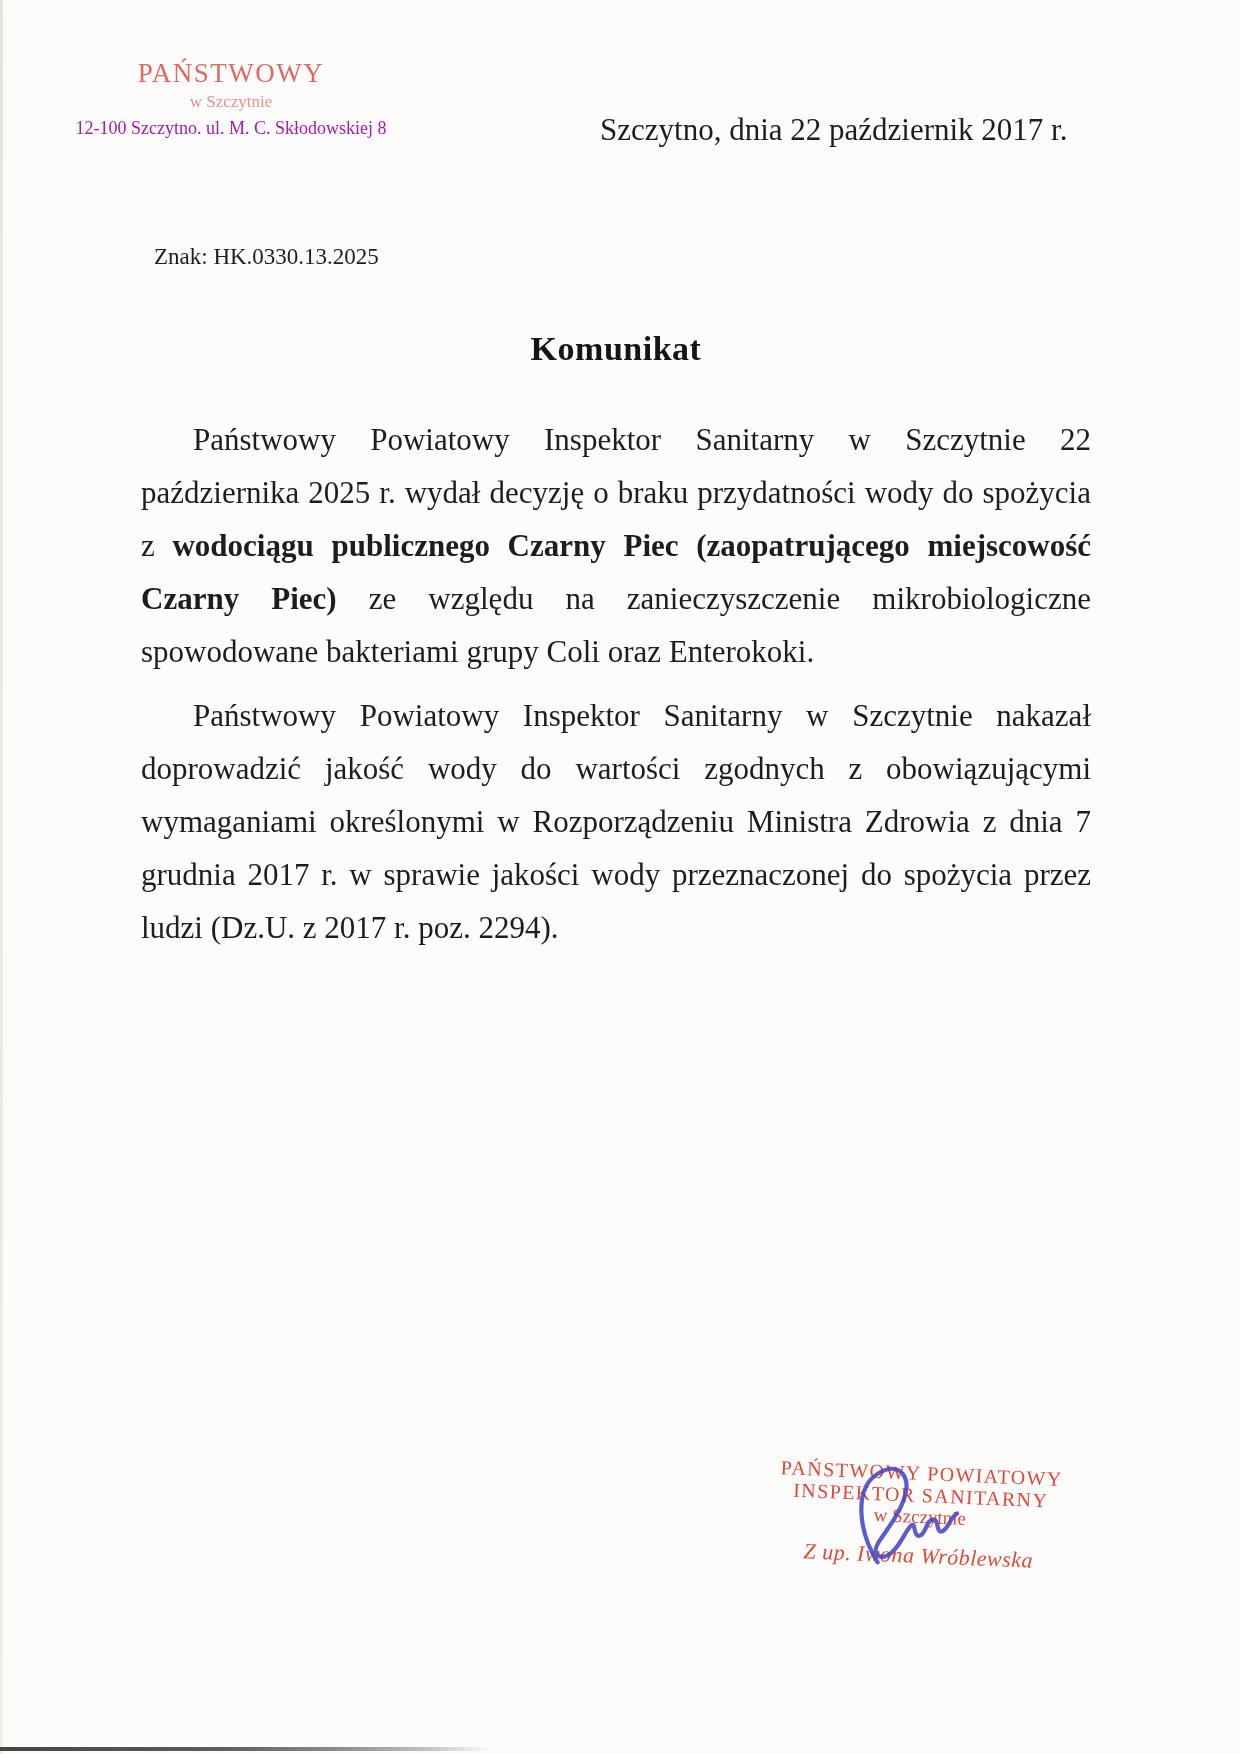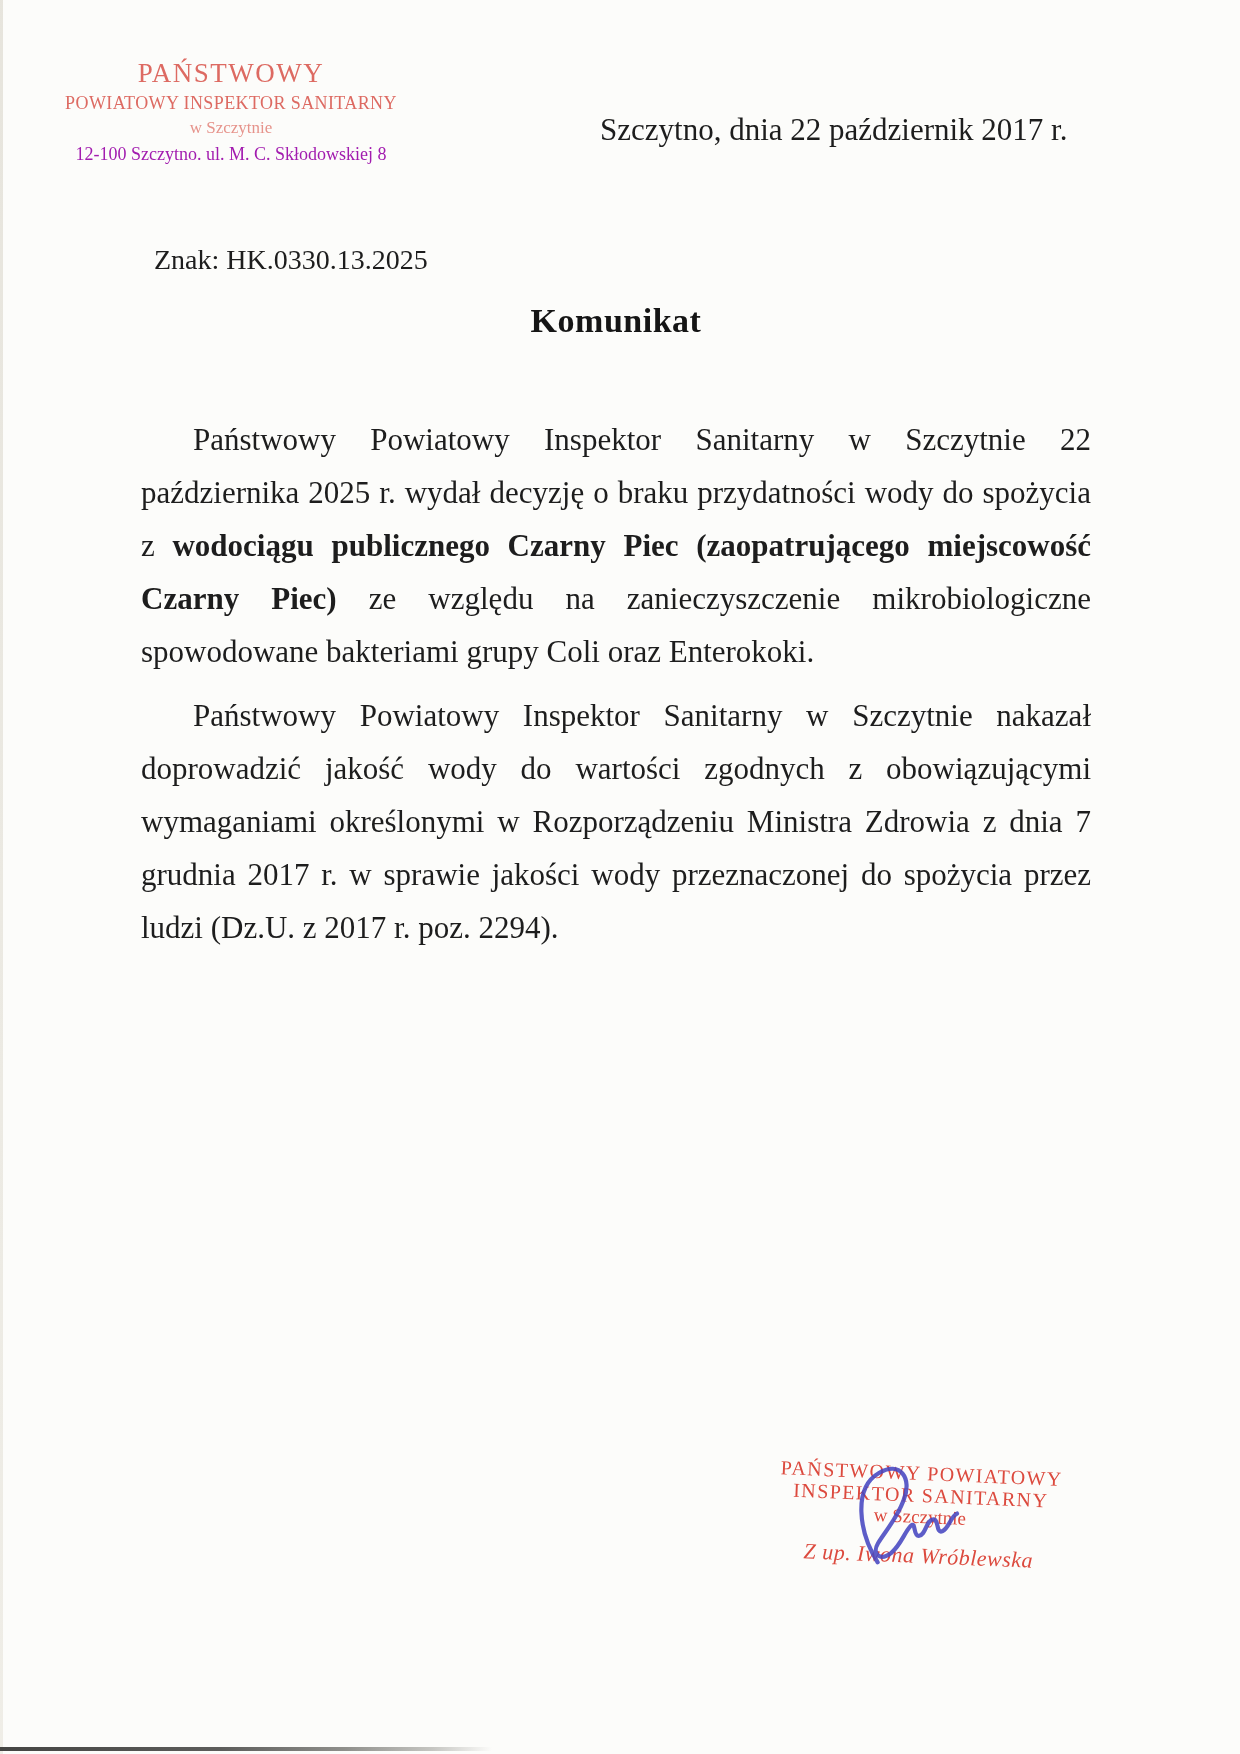--- a/index.html
+++ b/index.html
@@ -20,23 +20,23 @@
   
   .letterhead{position:absolute;left:36px;top:56px;width:390px;text-align:center;
     color:#dd6a62;line-height:1;}
   .lh1{font-size:27px;letter-spacing:1.5px;line-height:34px;}
   .lh2{font-size:18px;letter-spacing:.4px;line-height:26px;}
   .lh3{font-size:17px;line-height:24px;color:#e6938b;}
   .lh4{font-size:18px;line-height:28px;color:#a21caf;}
   
   .dateline{position:absolute;left:600px;top:112px;font-size:31px;}
   
-  .reference{position:absolute;left:154px;top:244px;font-size:28px;}
+  .reference{position:absolute;left:154px;top:244px;font-size:23px;}
   
-  .title{position:absolute;left:130px;top:302px;width:972px;text-align:center;
+  .title{position:absolute;left:130px;top:330px;width:972px;text-align:center;
     font-size:34px;font-weight:bold;letter-spacing:.5px;color:#151515;}
   
   .body{position:absolute;left:130px;top:402px;width:972px;
     font-size:31px;line-height:53px;text-align:justify;}
   .body p{margin:11px;}
   .body p.ind-lg{text-indent:52px;}
   .body p.ind-md{text-indent:40px;}
   .body p.ind-sm{text-indent:6px;}
   .body .b{font-weight:bold;}
   
@@ -52,21 +52,20 @@
 </style>
 </head>
 <body>
 
 <div class="page">
 
   <div class="edge-left"></div>
 
   <div class="letterhead" style="color: rgb(221, 106, 98);">
     <div class="lh1">PAŃSTWOWY</div>
-    <div class="lh2">POWIATOWY INSPEKTOR SANITARNY</div>
     <div class="lh3">w Szczytnie</div>
     <div class="lh4">12-100 Szczytno. ul. M. C. Skłodowskiej 8</div>
   </div>
 
   <div class="dateline">Szczytno, dnia 22 październik 2017 r.</div>
 
   <div class="reference">Znak: HK.0330.13.2025</div>
 
   <div class="title">Komunikat</div>
 

